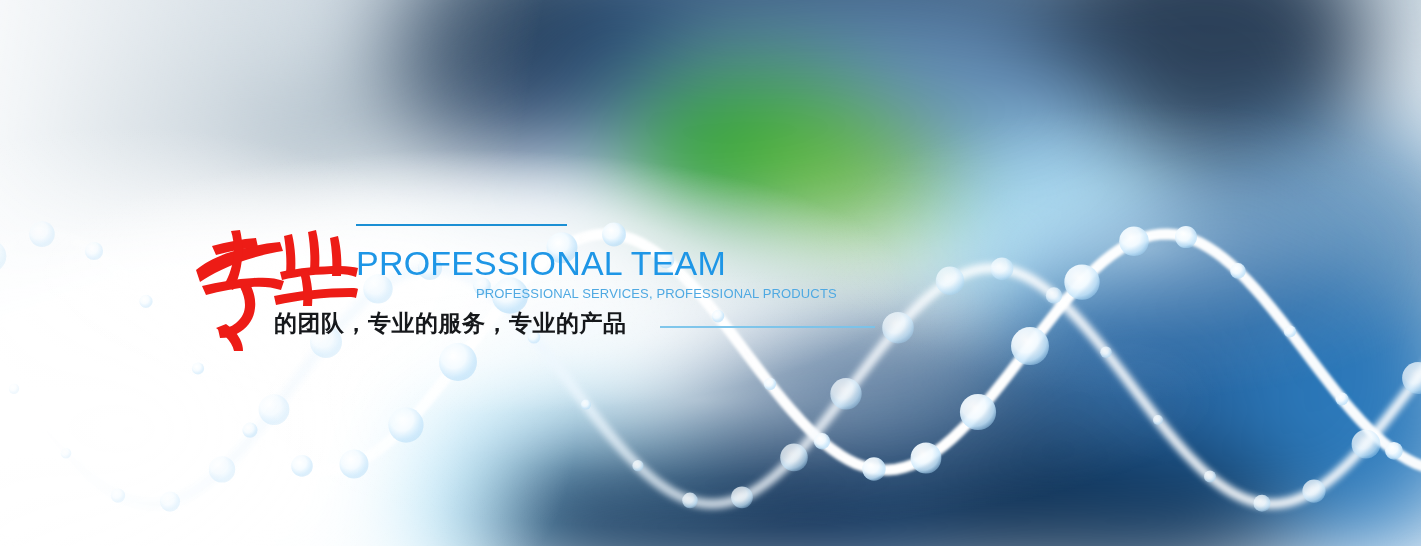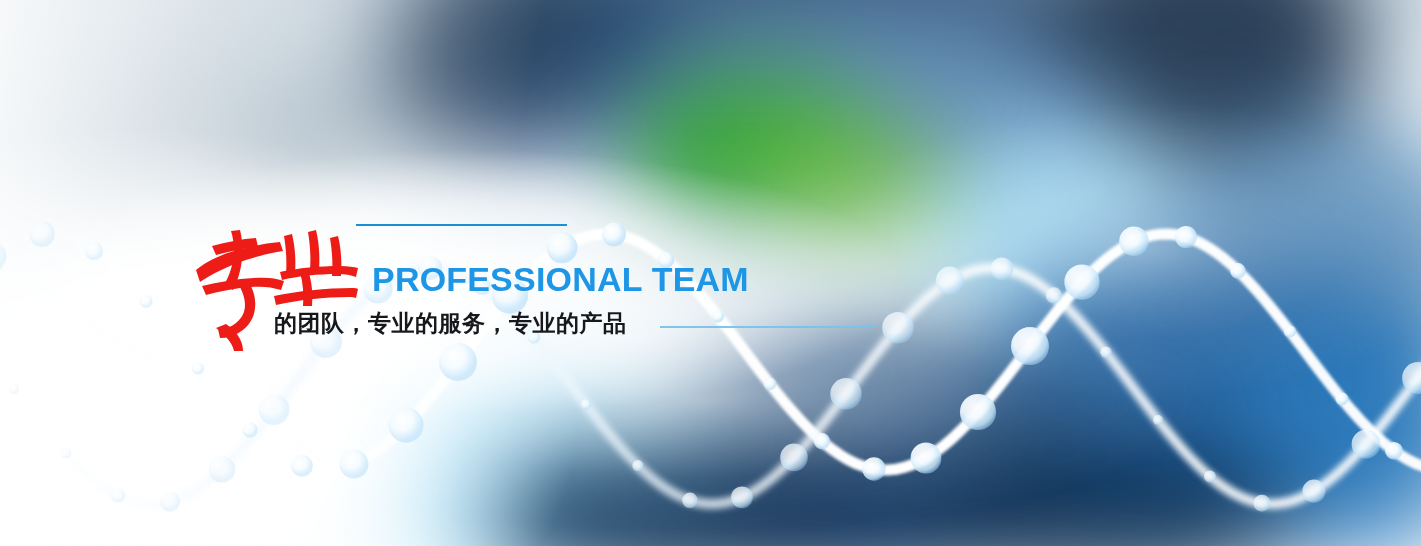--- a/index.html
+++ b/index.html
@@ -105,24 +105,24 @@
     top: 224px;
     width: 211px;
     height: 2px;
     background: #1b8fd4;
   }
 
   #title {
     position: absolute;
     left: 356px;
     top: 243px;
-    margin: 16px;
+    margin: 0;
     font-size: 34px;
     line-height: 40px;
-    font-weight: bold;
+    font-weight: normal;
     letter-spacing: .2px;
     color: #1e96e6;
     white-space: nowrap;
     font-family: "Liberation Sans", "DejaVu Sans", sans-serif;
   }
 
   #subtitle {
     position: absolute;
     left: 476px;
     top: 286px;
@@ -391,19 +391,20 @@
         <path d="M92,60 C110,56 132,54 152,54 C160,54 166,55 170,56 L168,65 C163,63 157,62 150,62 C130,62 110,64 94,68 Z"></path>
         <path d="M86,84 C110,79 138,76 164,76 C167,76 169,76 170,77 L168,86 C166,85 164,85 161,85 C136,85 110,88 88,93 Z"></path>
         <path d="M120,58 C124,70 125,82 124,94 L115,94 C116,83 115,71 112,60 Z"></path>
       </g>
     </svg>
 
     <div id="rule-top" style="background: rgb(27, 143, 212);"></div>
 
     <h1 id="title" style="color: rgb(30, 150, 230);">PROFESSIONAL TEAM</h1>
 
+    <p id="subtitle" style="color: rgb(79, 169, 226);">PROFESSIONAL SERVICES, PROFESSIONAL PRODUCTS</p>
 
     <p id="tagline" style="color: rgb(22, 24, 27);">的团队，专业的服务，专业的产品</p>
 
     <div id="rule-bottom" style="background: rgb(121, 195, 234);"></div>
   </div>
 
 </div>
 
 </body></html>

